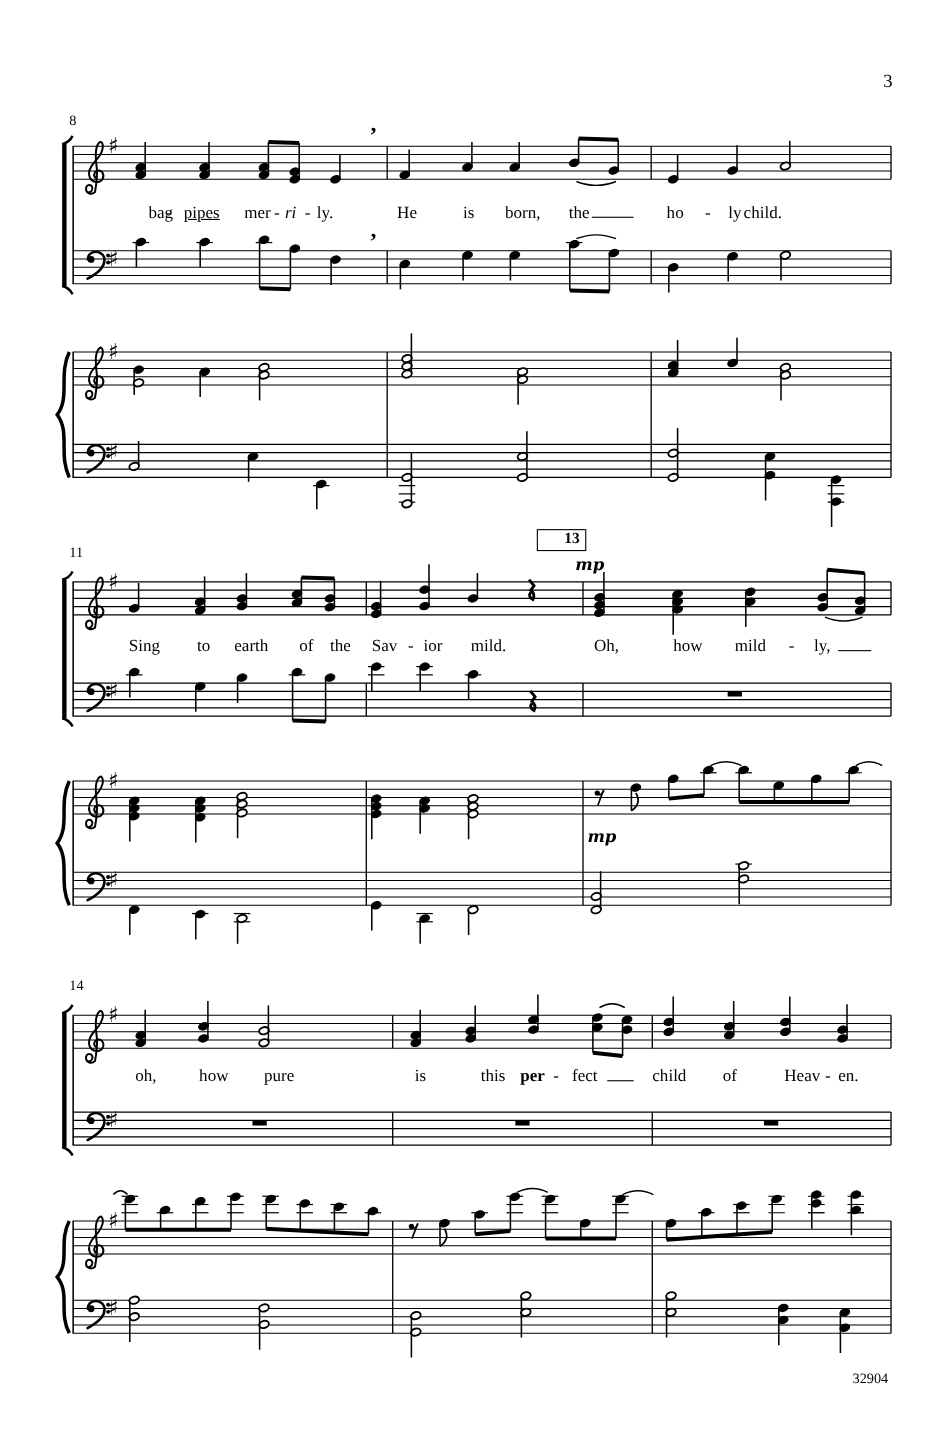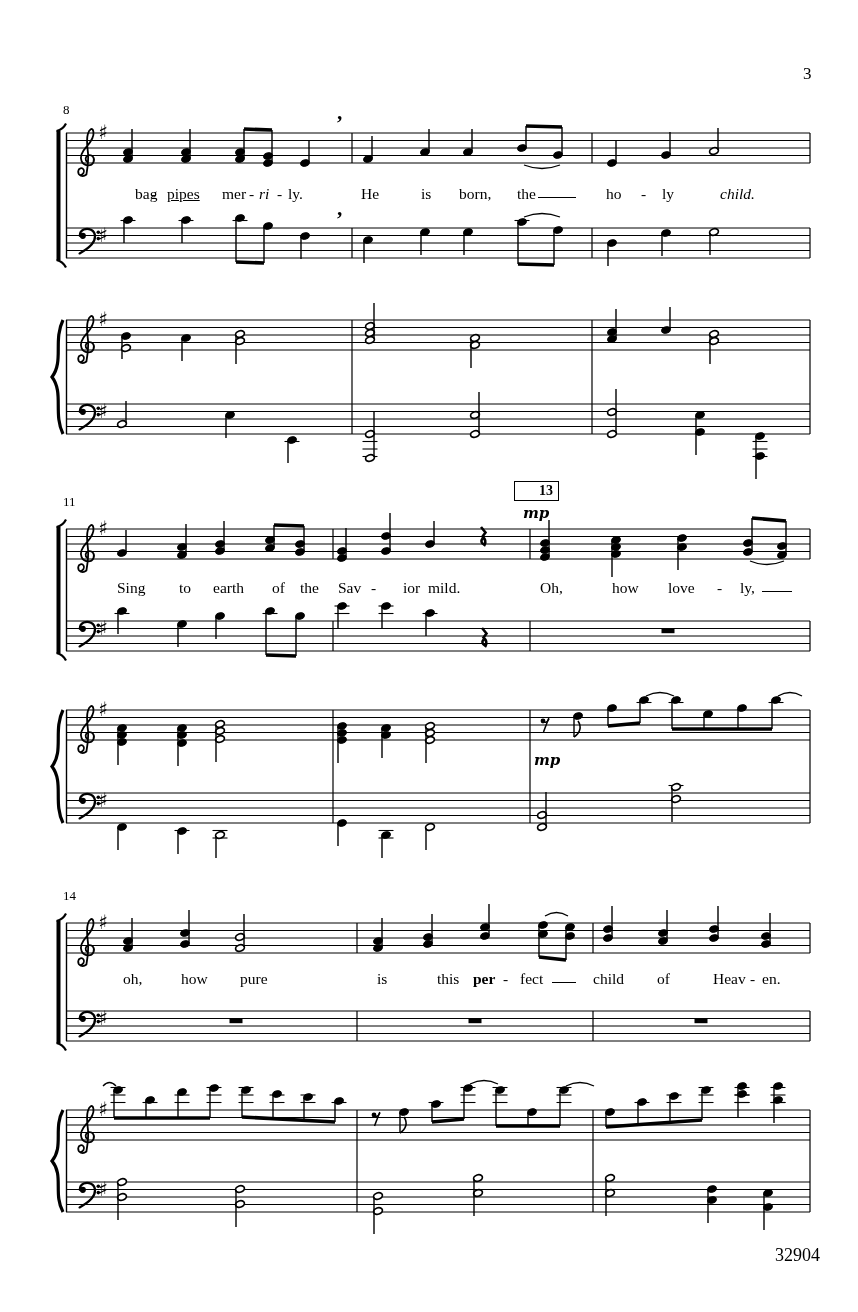--- a/index.html
+++ b/index.html
@@ -1,20 +1,20 @@
 <!DOCTYPE html>
 <html><head>
 <meta charset="utf-8">
 <style>
   html,body{margin:0;padding:0;background:#fff;}
   .sheet{position:relative;width:858px;height:1312px;background:#ffffff;overflow:hidden;
          font-family:"Liberation Serif", serif;color:#000;}
   #score{position:absolute;left:0;top:0;}
   .pagenum{position:absolute;left:803px;top:64px;font-size:17px;}
-  .plate{position:absolute;left:775px;top:1245px;font-size:18px;}
+  .plate{position:absolute;left:775px;top:1245px;font-size:13px;}
   .mnum{position:absolute;font-size:13px;}
   .rehearsal{position:absolute;border:1.6px solid #000;padding:0 5px;font-size:14px;font-weight:bold;line-height:18px;background:#fff;}
   .dyn{position:absolute;font-family:"DejaVu Serif",serif;font-style:italic;font-weight:bold;font-size:15px;text-align:center;}
   .lyr{position:absolute;height:18px;left:0;width:858px;}
   .syl,.hyp{position:absolute;top:0;font-size:15.5px;white-space:pre;}
   .ext{position:absolute;border-bottom:1.2px solid #000;height:12px;}
 </style>
 </head>
 <body>
 
@@ -1020,55 +1020,55 @@
           <path d="M56.5,921 C61,920 64,917.5 66,913.5" stroke="#000" stroke-width="2.2" fill="none"></path>
           <path d="M56.5,1043 C61,1044 64,1046.5 66,1050.5" stroke="#000" stroke-width="2.2" fill="none"></path>
         </g>
         <path d="M63,1110 C53,1128.36 64,1146.72 52,1161 C64,1175.28 53,1193.64 63,1212" stroke="#000" stroke-width="3.2" fill="none"></path>
       </g>
     </svg>
   <div id="texts">
       <div class="mnum" style="left: 63px; top: 102px;">8</div>
       <div class="mnum" style="left: 63px; top: 494px;">11</div>
       <div class="mnum" style="left: 63px; top: 888px;">14</div>
-      <div class="rehearsal" style="left: 514px; top: 481px; padding-left: 24px;">13</div>
+      <div class="rehearsal" style="left: 488px; top: 481px; padding-left: 24px;">13</div>
       <div class="dyn" style="left: 523px; top: 504px;">mp</div>
       <div class="dyn" style="left: 534px; top: 751px;">mp</div>
       <div class="lyr" style="top: 185px;">
         <span class="syl" style="left: 116px; margin-left: 19px;">bag</span>
         <span class="hyp" style="left: 151px;">-</span>
         <span class="syl" style="left: 167px; text-decoration: underline;">pipes</span>
         <span class="syl" style="left: 222px;">mer</span>
         <span class="hyp" style="left: 249px;">-</span>
         <span class="syl" style="left: 259px; font-style: italic;">ri</span>
         <span class="hyp" style="left: 277px;">-</span>
         <span class="syl" style="left: 288px;">ly.</span>
         <span class="syl" style="left: 361px;">He</span>
         <span class="syl" style="left: 421px;">is</span>
         <span class="syl" style="left: 459px;">born,</span>
         <span class="syl" style="left: 517px;">the</span>
         <div class="ext" style="left: 538px; width: 38px; top: 0px;"></div>
         <span class="syl" style="left: 606px;">ho</span>
         <span class="hyp" style="left: 641px;">-</span>
         <span class="syl" style="left: 662px;">ly</span>
-        <span class="syl" style="left: 720px; font-style: italic;">child.</span>
+        <span class="syl" style="left: 676px;">child.</span>
       </div>
       <div class="lyr" style="top: 579px;">
         <span class="syl" style="left: 117px;">Sing</span>
         <span class="syl" style="left: 179px;">to</span>
         <span class="syl" style="left: 213px;">earth</span>
         <span class="syl" style="left: 272px;">of</span>
         <span class="syl" style="left: 300px;">the</span>
         <span class="syl" style="left: 338px; text-align: right;">Sav</span>
         <span class="hyp" style="left: 371px;">-</span>
-        <span class="syl" style="left: 403px;">ior</span>
+        <span class="syl" style="left: 385px;">ior</span>
         <span class="syl" style="left: 428px;">mild.</span>
         <span class="syl" style="left: 540px;">Oh,</span>
         <span class="syl" style="left: 612px;">how</span>
-        <span class="syl" style="left: 668px;">love</span>
+        <span class="syl" style="left: 668px;">mild</span>
         <span class="hyp" style="left: 717px;">-</span>
         <span class="syl" style="left: 740px;">ly,</span>
         <div class="ext" style="left: 762px; width: 30px; top: 0px;"></div>
       </div>
       <div class="lyr" style="top: 970px;">
         <span class="syl" style="left: 123px;">oh,</span>
         <span class="syl" style="left: 181px;">how</span>
         <span class="syl" style="left: 240px;">pure</span>
         <span class="syl" style="left: 377px;">is</span>
         <span class="syl" style="left: 437px;">this</span>

